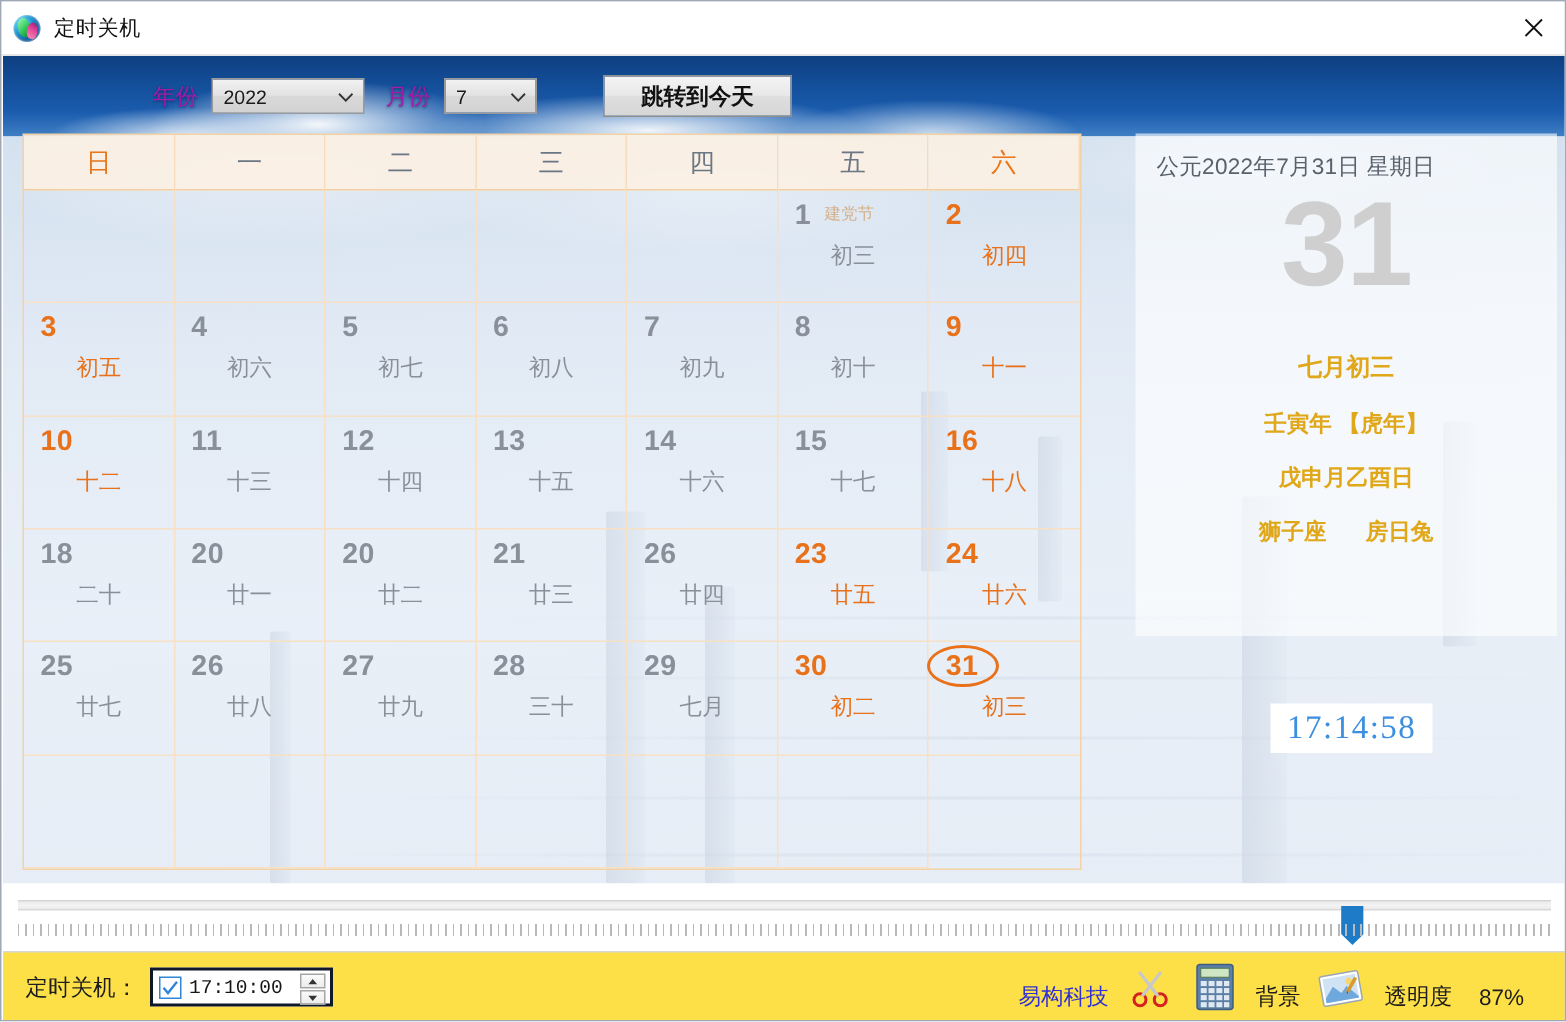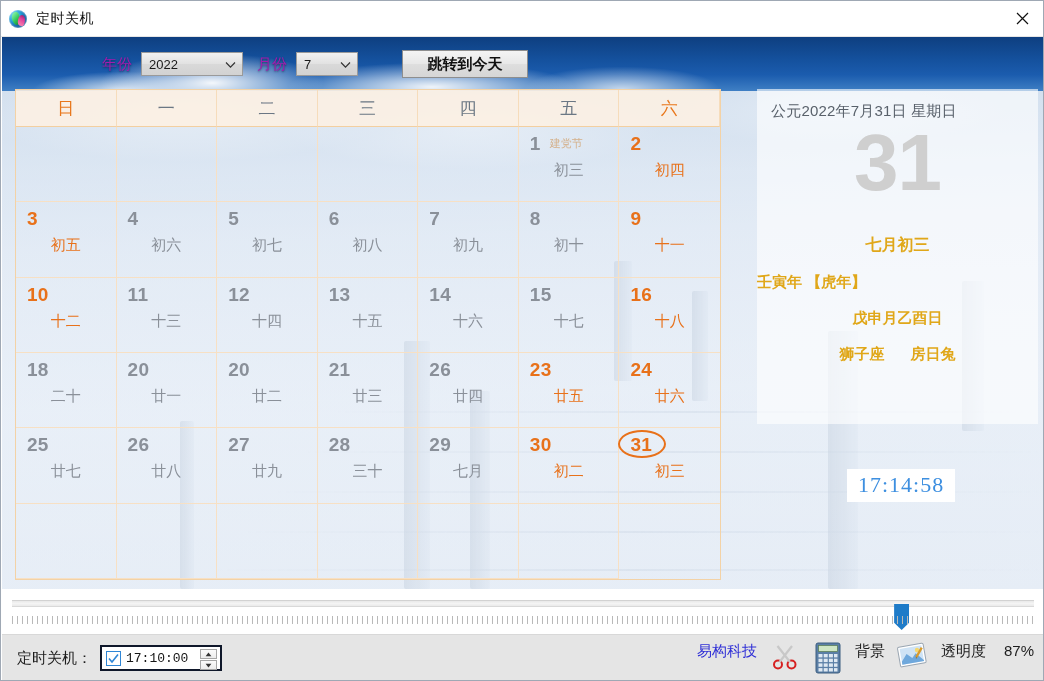--- a/index.html
+++ b/index.html
@@ -207,21 +207,21 @@
     text-align:center; margin-top: 2px;
     font-size: 80px; font-weight: bold; color: #cfcfcf;
     line-height: 1;
     letter-spacing: -1px;
   }
   .info .lunar-main {
     text-align:center; margin-top: 32px;
     font-size: 16px; color: #e0a719; font-weight: bold;
   }
   .info .ganzhi {
-    margin-top: 17px;
+    text-align:center; margin-top: 17px;
     font-size: 15px; color: #e0a719; font-weight: bold;
   }
   .info .ganzhi2 {
     text-align:center; margin-top: 17px;
     font-size: 15px; color: #e0a719; font-weight: bold;
   }
   .info .astro {
     text-align:center; margin-top: 17px;
     font-size: 15px; color: #e0a719; font-weight: bold;
   }
@@ -262,21 +262,21 @@
   .ticks {
     position: absolute; left: 10px; top: 27px;
     width: 1022px; height: 8px;
     background-image: repeating-linear-gradient(90deg, #b9b9b9 0px, #b9b9b9 1px, transparent 1px, transparent 5px);
   }
 
   
   .statusbar {
     position: absolute; left: 1px; top: 633px;
     width: 1042px; height: 47px;
-    background: #e5e5e5;
+    background: #fde047;
     border-top: 1px solid #d8d8d8;
     display: flex; align-items: center;
     z-index: 30;
   }
   .st-label { font-size: 15px; color: #1d1d1d; margin-left: 15px; margin-right: 8px; }
   .spin {
     width: 122px; height: 26px;
     background: #ffffff;
     border: 2px solid #0f172a;
     display: flex; align-items: center;
@@ -301,22 +301,22 @@
     cursor: pointer;
   }
   .spin .arrows .ar {
     width: 17px; height: 10px;
     background: linear-gradient(180deg,#fbfbfb,#ececec);
     border: 1px solid #a6a6a6;
     display:flex; align-items:center; justify-content:center;
   }
 
   .st-right {
-    margin-left: auto; display: flex; align-items: flex-start;
-    margin-right: 10px;
+    margin-left: auto; display: flex; align-items: flex-end;
+    margin-right: 28px;
   }
   .brand-link {
     font-size: 15px; color: #2f2fd6; cursor: pointer;
     margin-right: 13px;
   }
   .ico { cursor: pointer; display:flex; align-items:center; justify-content:center; }
   .ico-scissors { width: 30px; height: 30px; margin-right: 14px; }
   .ico-calc { width: 28px; height: 32px; margin-right: 13px; }
   .st-text { font-size: 15px; color: #1d1d1d; margin-right: 11px; }
   .ico-pic { width: 32px; height: 28px; margin-right: 13px; }

